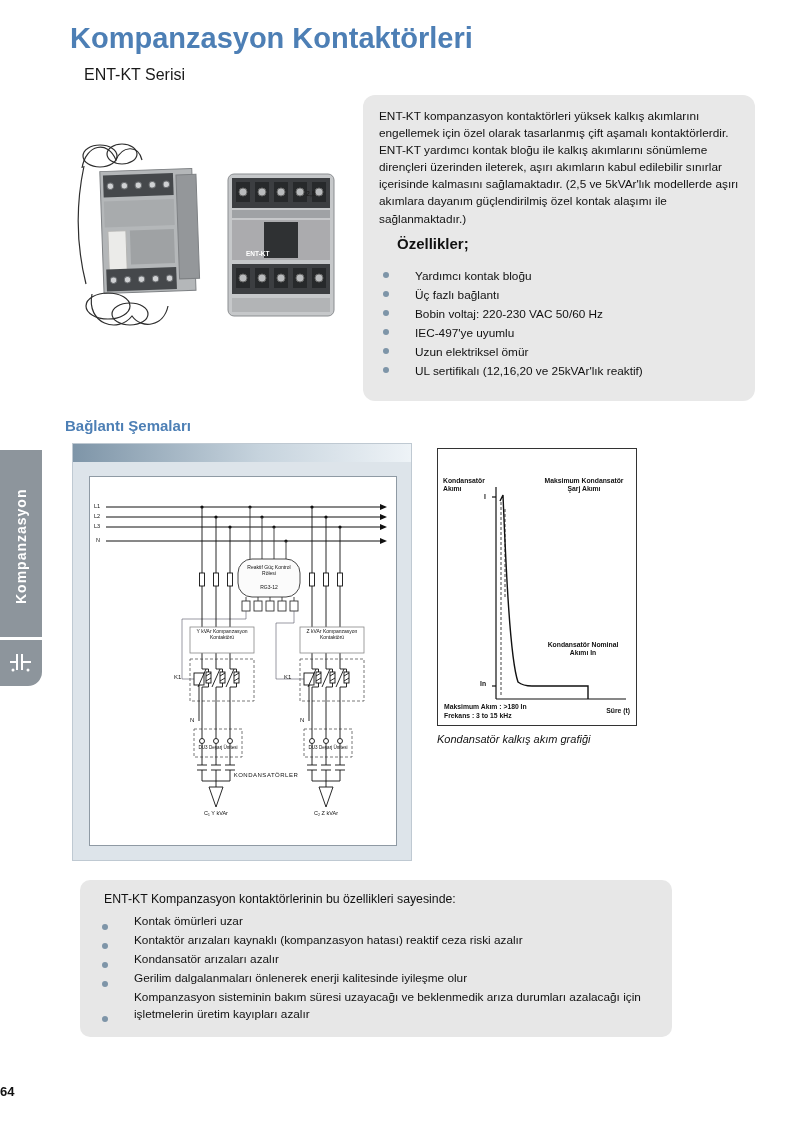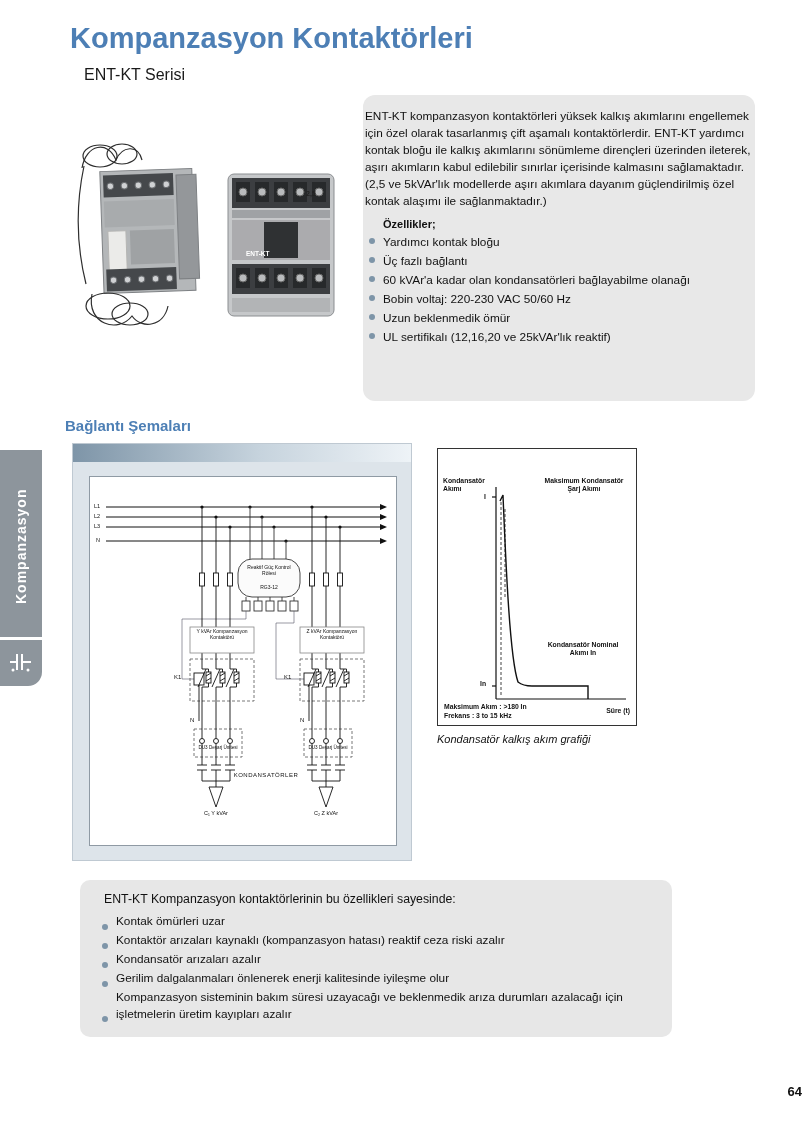--- a/index.html
+++ b/index.html
@@ -4,25 +4,25 @@
 <style>
   html,body{margin:0;padding:0;background:#ffffff;}
   .page{position:relative;width:802px;height:1134px;margin:0 auto;background:#fff;
         font-family:"Liberation Sans","DejaVu Sans",sans-serif;color:#111;overflow:hidden;}
 
   .title{position:absolute;left:70px;top:22px;margin:0;font-size:29px;font-weight:bold;color:#4d7fb5;}
   .subtitle{position:absolute;left:72px;top:66px;font-size:16px;color:#1a1a1a;margin-left:12px;}
 
   
   .info-box{position:absolute;left:363px;top:95px;width:392px;min-height:306px;background:#e8e8e8;
-            border-radius:12px;padding:13px 2px;box-sizing:border-box;}
+            border-radius:12px;padding:13px 16px;box-sizing:border-box;}
   .desc{margin:0 0 7px 0;font-size:11.8px;line-height:1.45;}
-  .features-title{font-weight:bold;font-size:11px;margin:4px 0 4px 18px;}
+  .features-title{font-weight:bold;font-size:15px;margin:4px 0 16px 18px;}
   ul.dot-list{list-style:none;margin:0;padding:0;}
-  ul.dot-list li{display:flex;font-size:11.8px;line-height:1.4;margin:2.5px 0;}
+  ul.dot-list li{display:flex;font-size:11.8px;line-height:1.4;margin:2.5px 0;gap:18px;}
   .dot{flex:0 0 auto;width:6px;height:6px;border-radius:50%;background:#7e95a8;margin:4px 8px 0 4px;}
 
   
   .photos{position:absolute;left:70px;top:122px;width:295px;height:230px;}
   .photo-lbl{position:absolute;font-size:7px;font-weight:bold;}
 
   .section-title{position:absolute;left:65px;top:417px;font-size:15px;font-weight:bold;color:#4d7fb5;}
 
   
   .wiring-panel{position:absolute;left:72px;top:443px;width:340px;height:418px;background:#dde4ea;
@@ -47,21 +47,21 @@
 
   
   .side-tab{position:absolute;left:0;top:450px;width:42px;height:236px;background:#8d959c;
             border-radius:0 0 14px 0;}
   .side-tab .vlabel{position:absolute;top:10px;left:0;width:42px;height:172px;display:flex;align-items:center;
             justify-content:center;writing-mode:vertical-rl;transform:rotate(180deg);color:#fff;
             font-weight:bold;font-size:14px;letter-spacing:1px;}
   .side-tab .divider{position:absolute;left:0;bottom:46px;width:100%;height:3px;background:#fff;}
   .side-tab .icon{position:absolute;left:9px;bottom:11px;}
 
-  .footer-num{position:absolute;left:0;top:1084px;width:100%;text-align:right;font-size:13px;font-weight:bold;}
+  .footer-num{position:absolute;left:0;top:1084px;width:100%;text-align:left;font-size:13px;font-weight:bold;}
   .footer-date{position:absolute;left:0;top:1102px;width:100%;text-align:center;font-size:8.5px;color:#333;}
 </style>
 </head>
 <body>
 
 <div class="page">
 
   <h1 class="title">Kompanzasyon Kontaktörleri</h1>
   <div class="subtitle">ENT-KT Serisi</div>
 
@@ -139,29 +139,29 @@
       <li>
           <span class="dot"></span>
           <span>Yardımcı kontak bloğu</span>
         </li>
       <li>
           <span class="dot"></span>
           <span>Üç fazlı bağlantı</span>
         </li>
       <li>
           <span class="dot"></span>
-          <span>60 kVAr'a kadar olan kondansatörleri bağlayabilme olanağı</span>
-        </li>
-      <li>
-          <span class="dot"></span>
           <span>Bobin voltaj: 220-230 VAC 50/60 Hz</span>
         </li>
       <li>
           <span class="dot"></span>
-          <span>Uzun beklenmedik ömür</span>
+          <span>IEC-497'ye uyumlu</span>
+        </li>
+      <li>
+          <span class="dot"></span>
+          <span>Uzun elektriksel ömür</span>
         </li>
       <li>
           <span class="dot"></span>
           <span>UL sertifikalı (12,16,20 ve 25kVAr'lık reaktif)</span>
         </li>
     </ul>
   </div>
 
   <div class="section-title">Bağlantı Şemaları</div>
 

